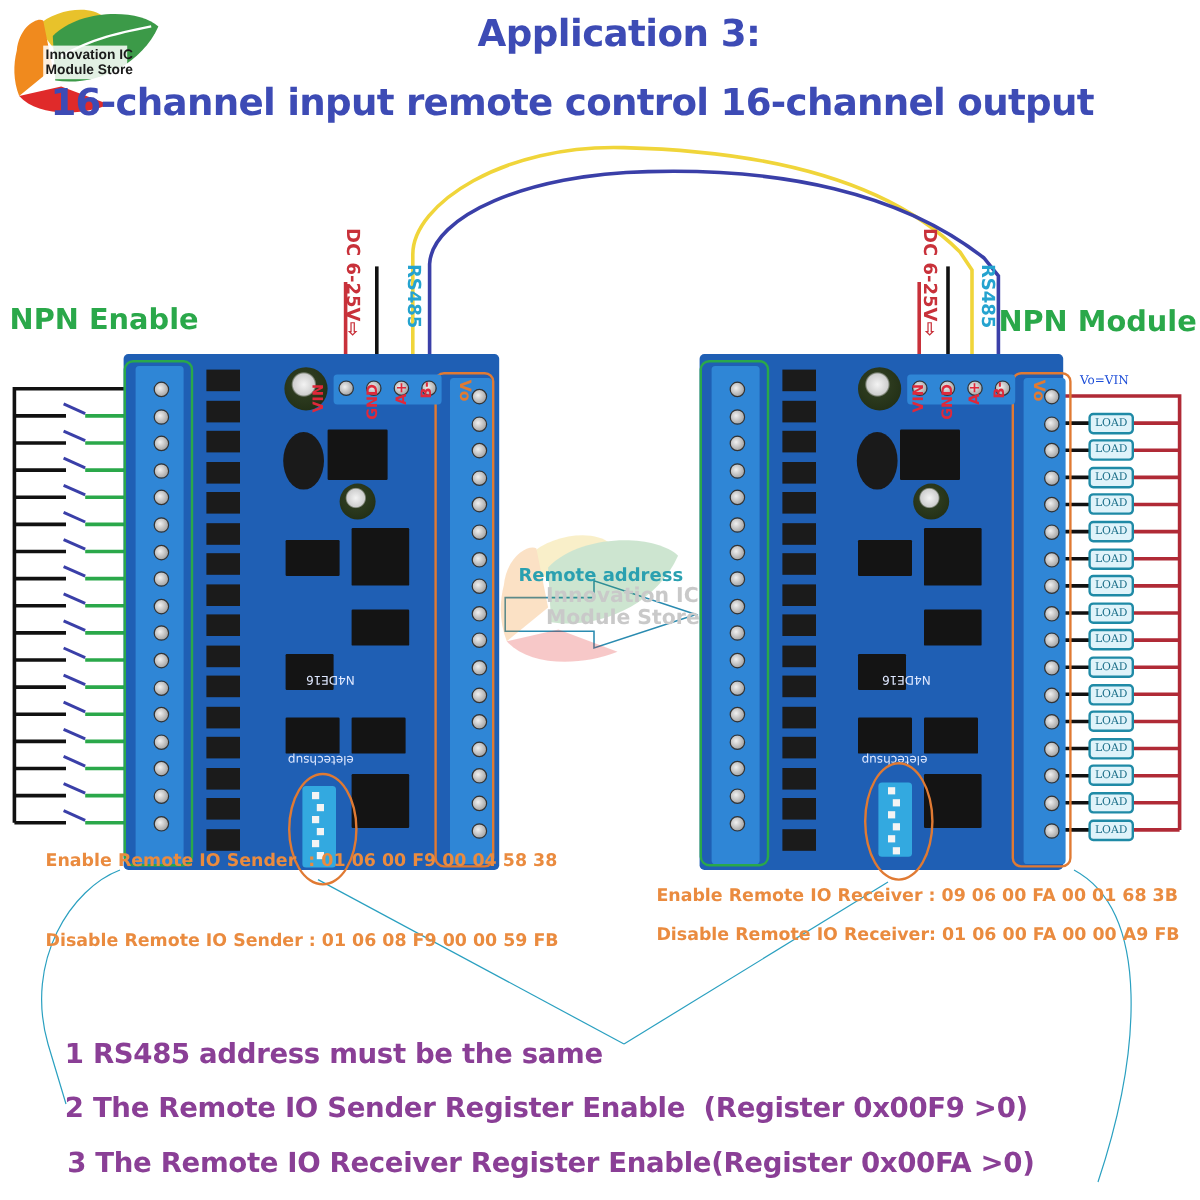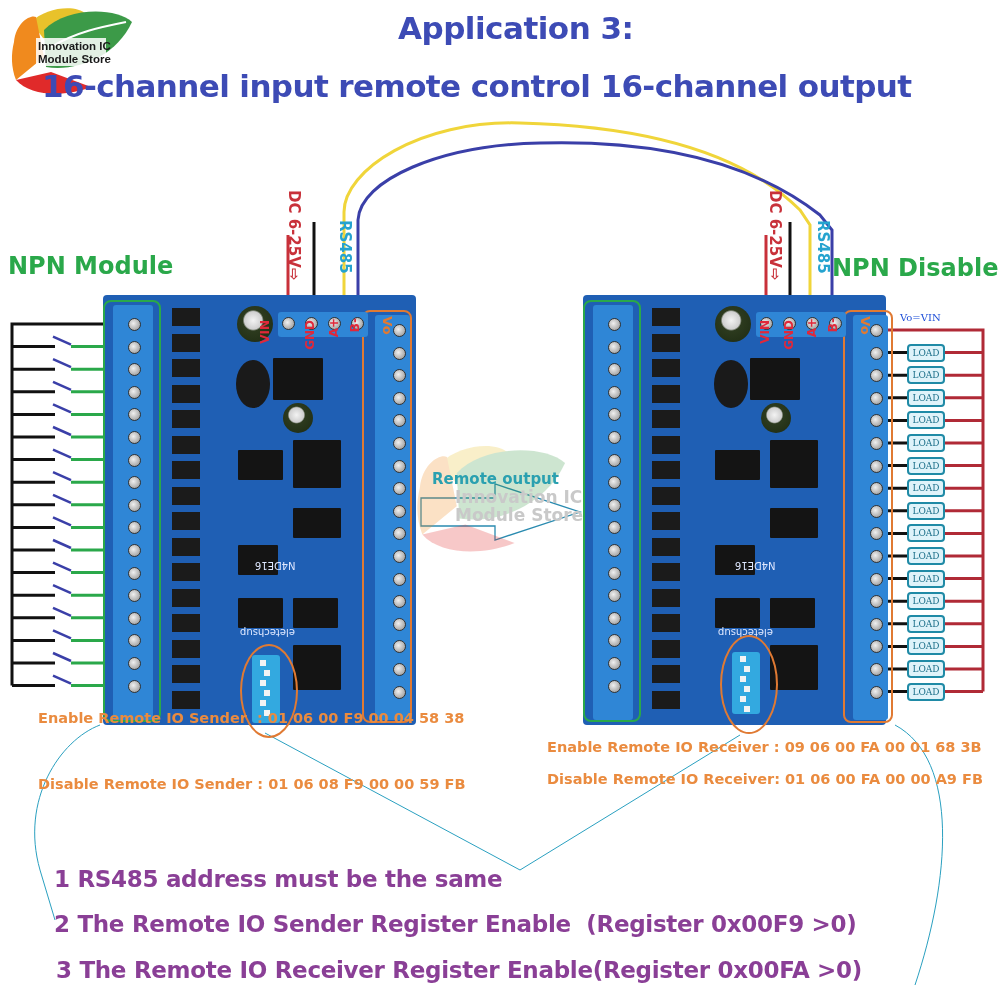--- a/index.html
+++ b/index.html
@@ -189,34 +189,34 @@
   <path d="M265 733 L520 870" stroke="#2aa0c0" stroke-width="1" fill="none"></path>
   <path d="M520 870 L740 735" stroke="#2aa0c0" stroke-width="1" fill="none"></path>
   <path d="M895 725 C960 760 950 880 915 985" stroke="#2aa0c0" stroke-width="1" fill="none"></path>
 </svg>
 
 <div class="abs vlabel dc-l">DC 6-25V⇨</div>
 <div class="abs vlabel rs-l">RS485</div>
 <div class="abs vlabel dc-r">DC 6-25V⇨</div>
 <div class="abs vlabel rs-r">RS485</div>
 
-<div class="abs npn-in">NPN Module</div>
-<div class="abs npn-out">NPN Disable</div>
+<div class="abs npn-in">NPN Enable</div>
+<div class="abs npn-out">NPN Module</div>
 
 <svg class="abs" style="left:410px;top:425px;width:160px;height:150px;opacity:0.25" viewBox="0 0 130 100">
   <path d="M25 20 C40 5 70 2 80 12 L40 40 Z" fill="#e8c22b"></path>
   <path d="M8 40 C10 20 25 12 30 15 L38 55 L10 78 C5 65 5 52 8 40Z" fill="#f08a1e"></path>
   <path d="M10 78 C25 95 60 95 85 85 L45 70 Z" fill="#e02a2a"></path>
   <path d="M38 28 C60 5 110 5 126 20 C110 55 70 70 40 65 Z" fill="#3c9a48"></path>
 </svg>
 <div class="abs wm">
   <div>Innovation IC</div>
   <div>Module Store</div>
 </div>
-<div class="abs remote">Remote output</div>
+<div class="abs remote">Remote address</div>
 
 <div class="abs board" style="left:103px;top:295px;width:313px;height:430px;"></div>
 <div class="abs" style="left:103px;top:300px;width:58px;height:422px;border:2px solid #2aa84a;border-radius:8px;box-sizing:border-box;"></div>
 <div class="abs term-strip" style="left:113px;top:305px;width:40px;height:415px;"></div>
 <div class="abs term-strip" style="left:375px;top:315px;width:35px;height:405px;"></div>
 <div class="abs" style="left:362px;top:310px;width:50px;height:413px;border:2px solid #e07a33;border-radius:8px;box-sizing:border-box;"></div>
 <div class="abs term-strip" style="left:278px;top:312px;width:90px;height:25px;"></div>
 <div id="left-screws">
     <div class="screw" style="left: 128px; top: 318px;"></div>
     <div class="screw" style="left: 393px; top: 324px;"></div>

